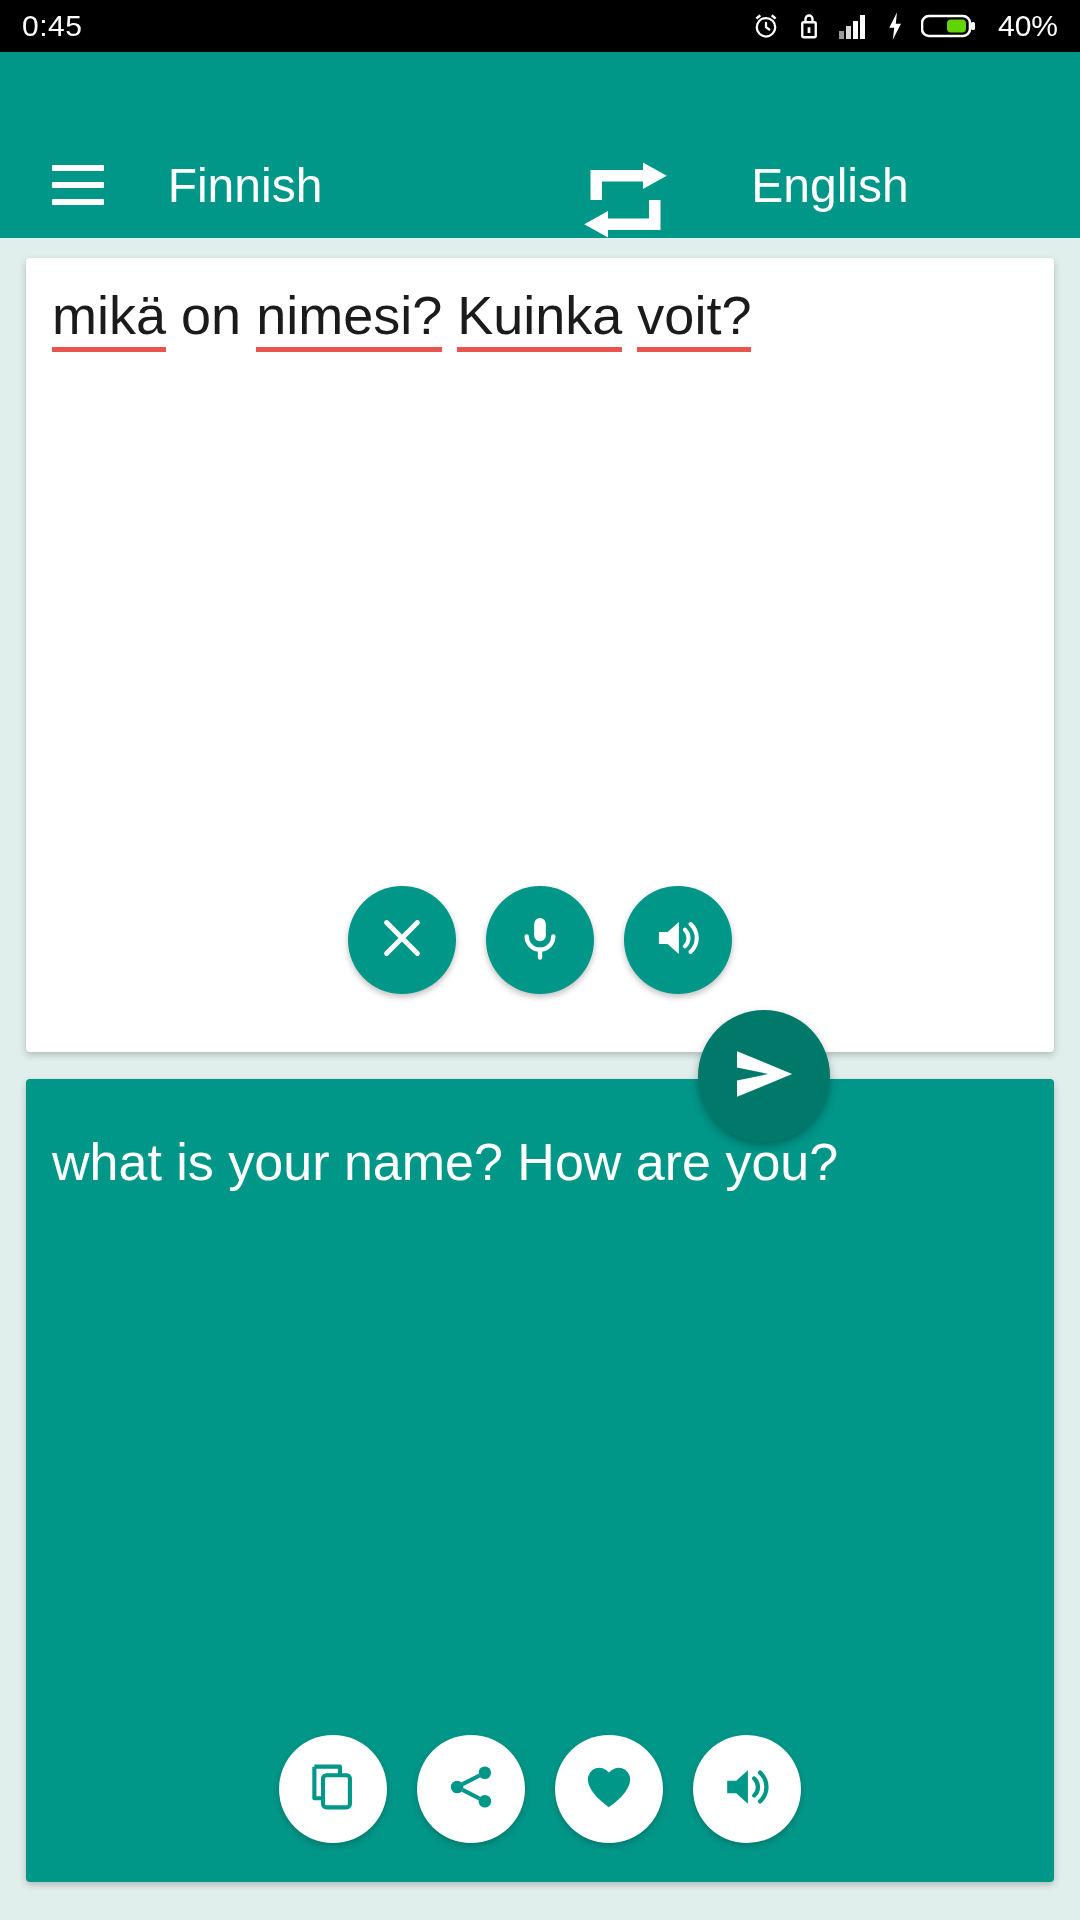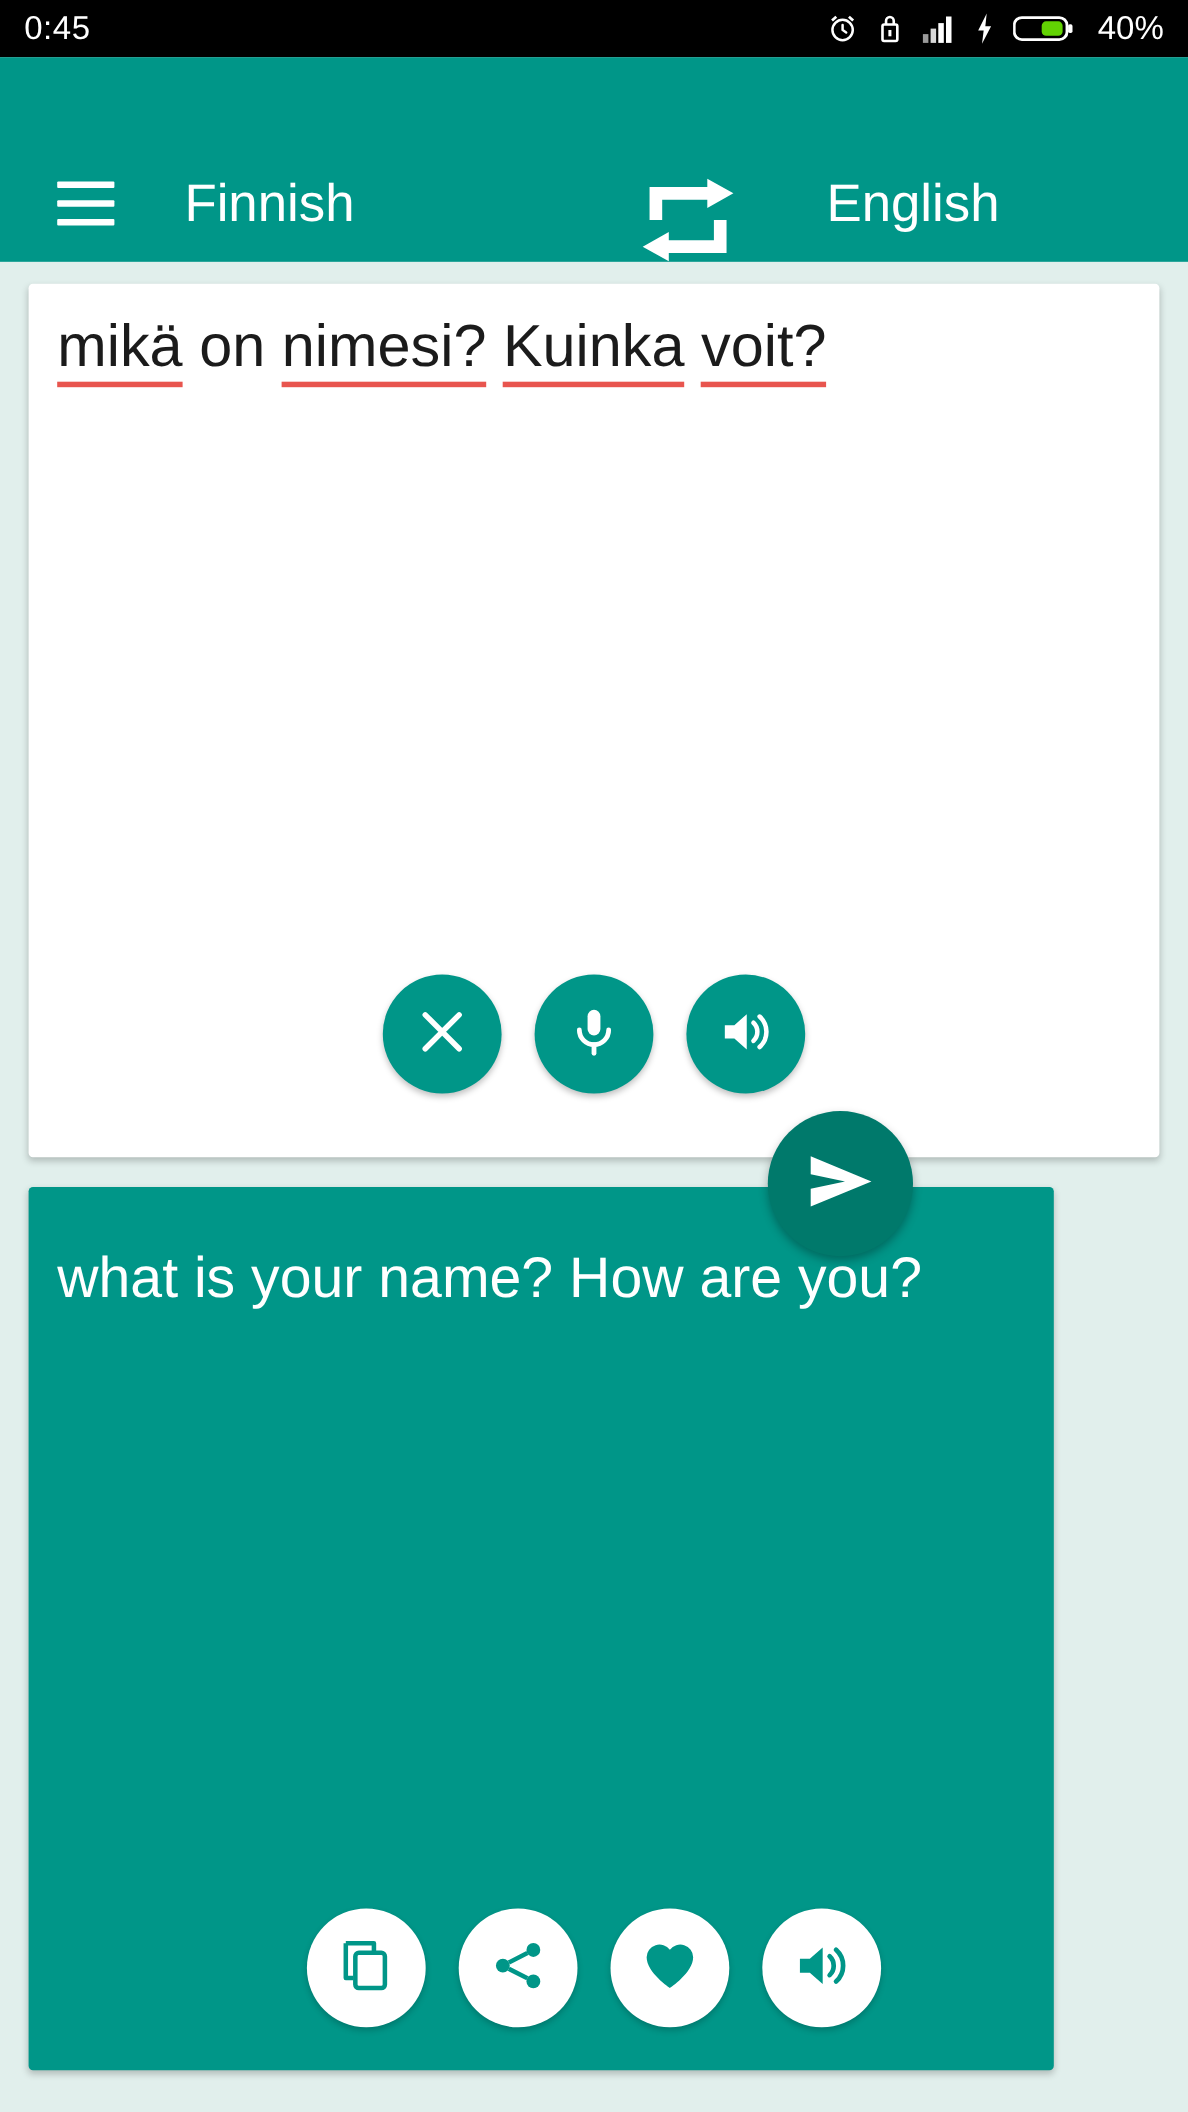--- a/index.html
+++ b/index.html
@@ -151,21 +151,21 @@
     justify-content: center;
     box-shadow: 0 4px 9px rgba(0,0,0,0.3);
     cursor: pointer;
     z-index: 5;
   }
 
   
   #output-card {
     position: absolute;
     left: 26px; top: 1079px;
-    width: 932px;
+    width: 1028px;
     height: 803px;
     background: #009688;
     border-radius: 4px;
     box-shadow: 0 3px 7px rgba(0,0,0,0.22);
   }
   #output-text {
     position: absolute;
     left: 26px; top: 48px;
     width: 950px;
     color: #ffffff;

